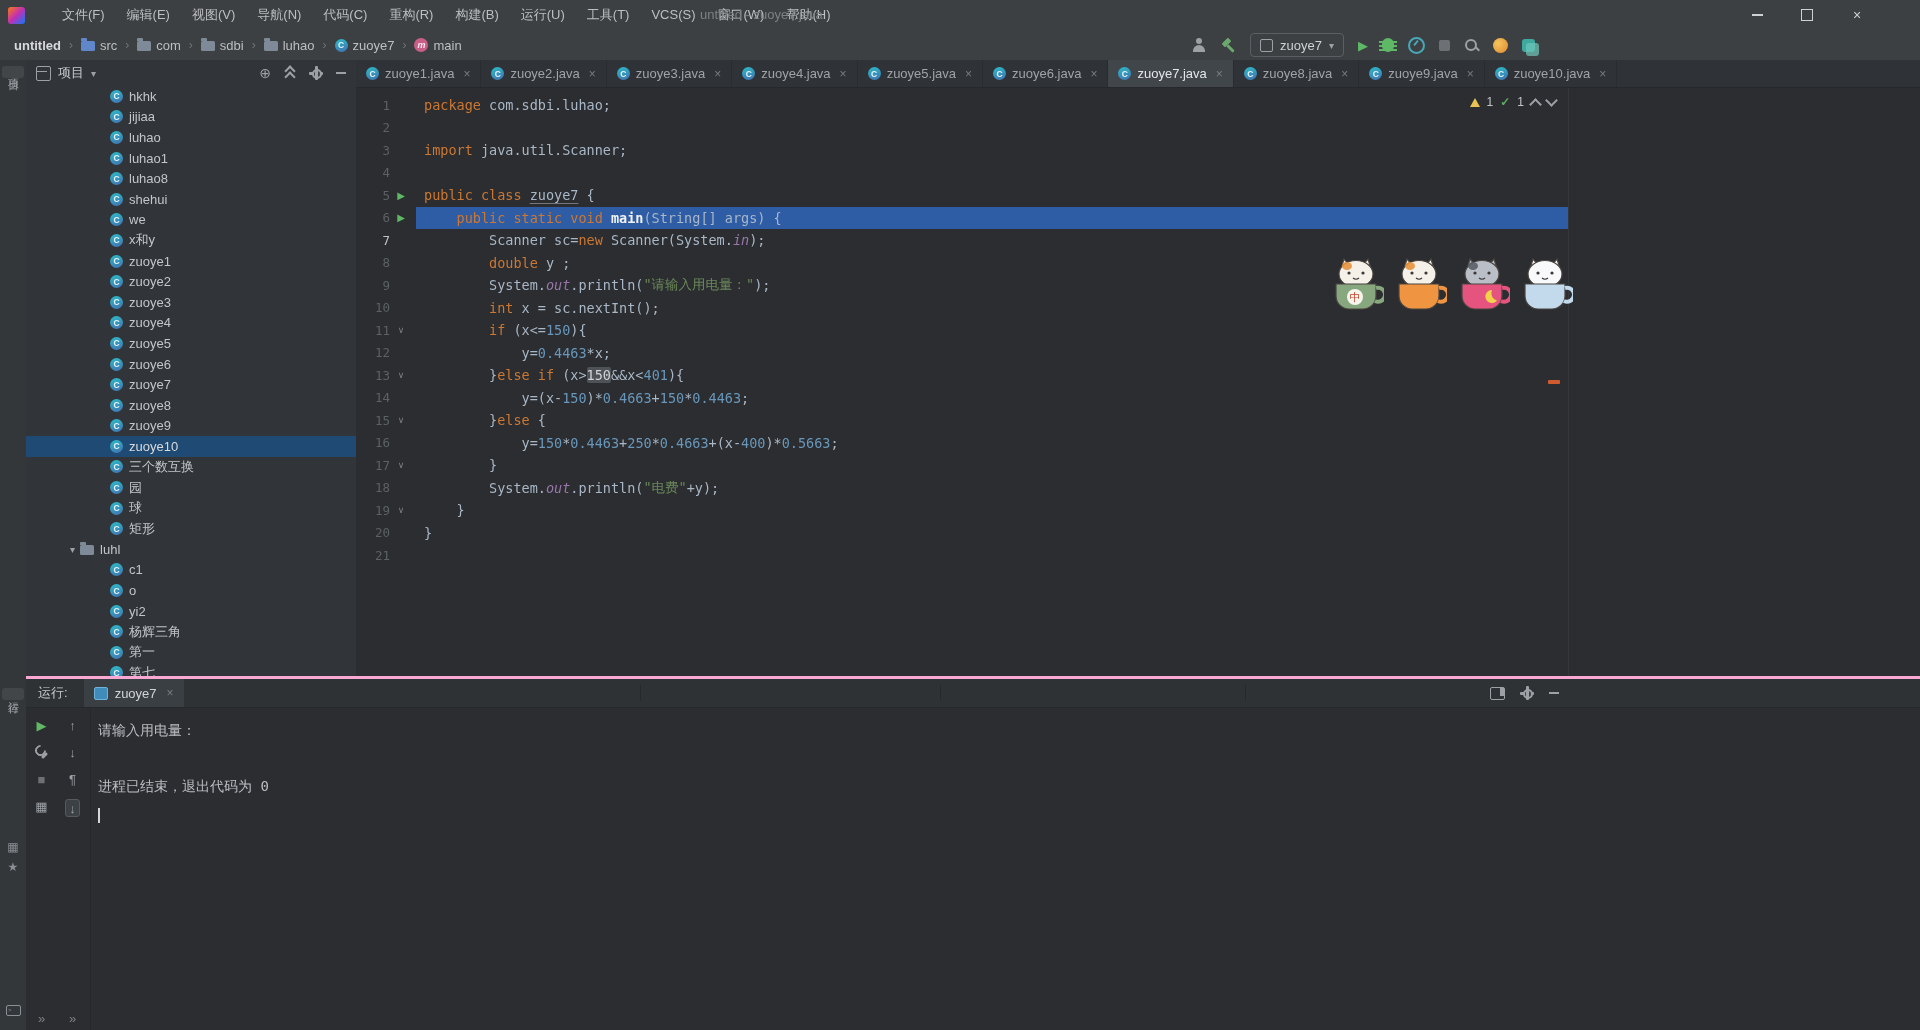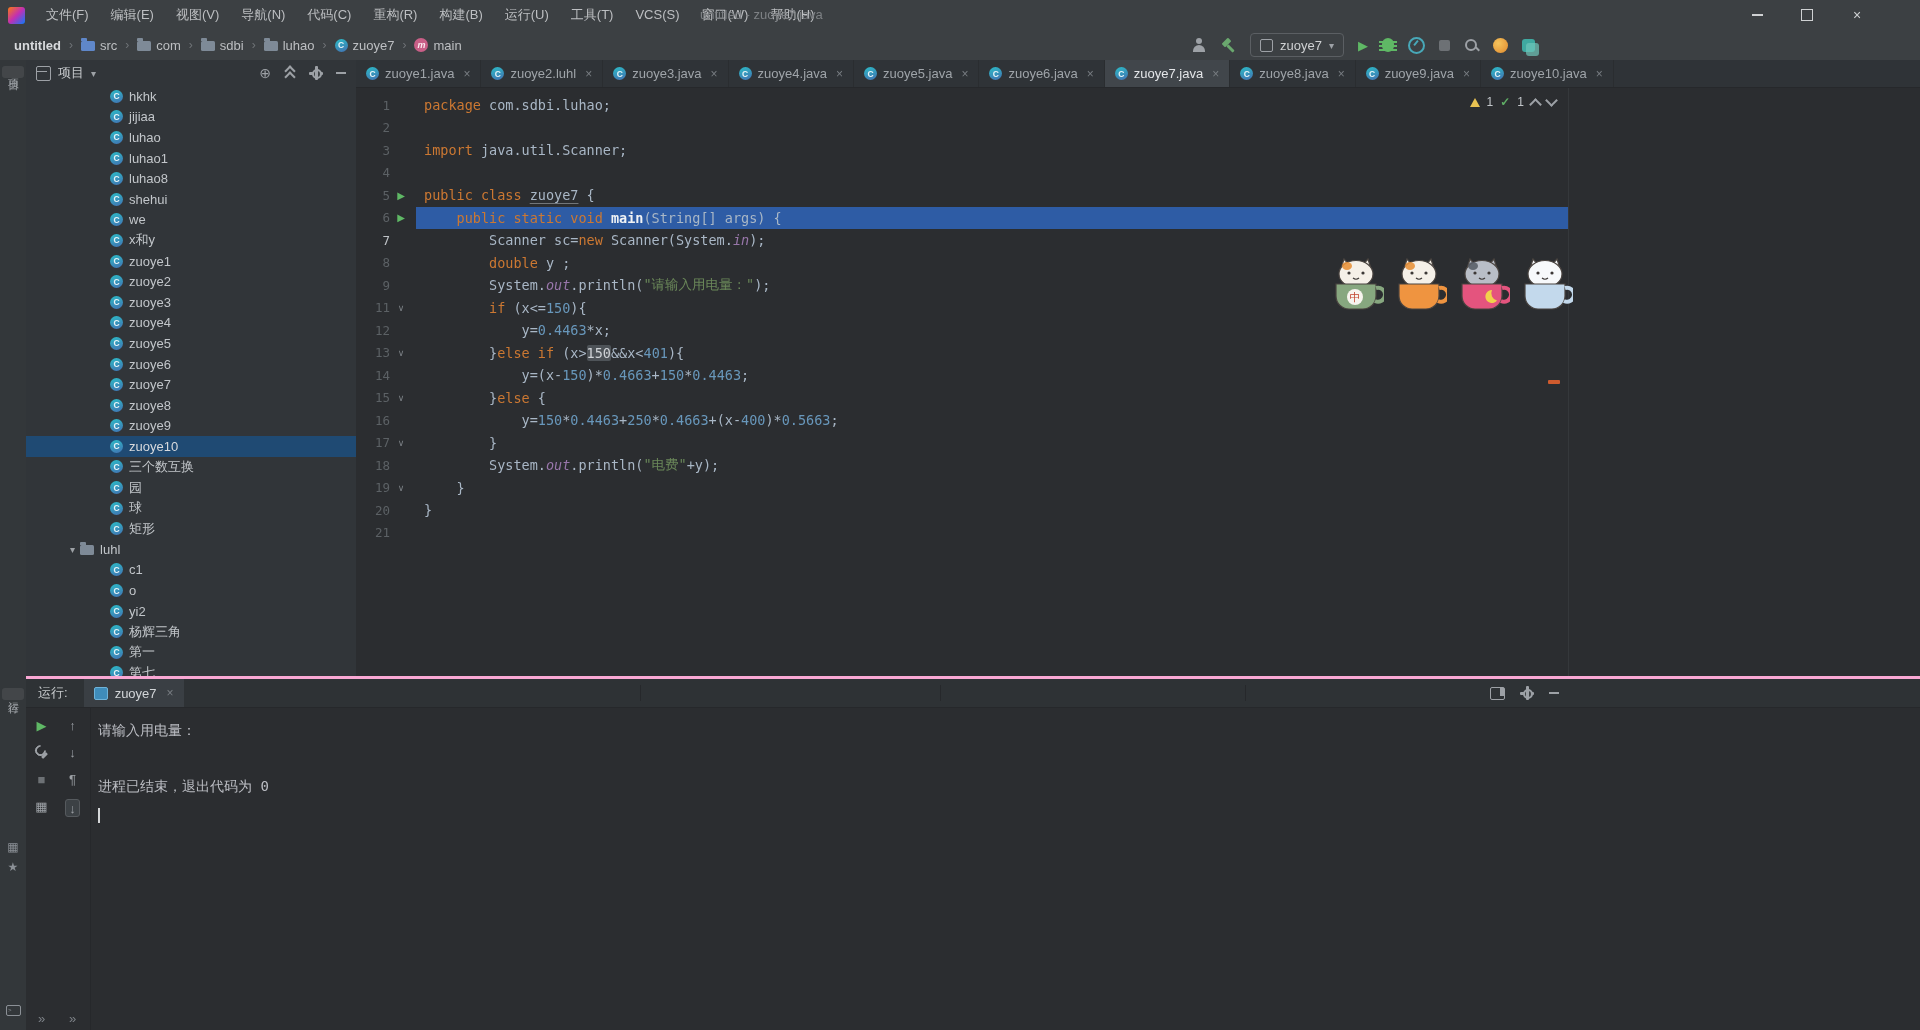--- a/index.html
+++ b/index.html
@@ -1,20 +1,20 @@
 <!DOCTYPE html>
 <html><head>
 <meta charset="utf-8">
 <style>
   html,body{margin:0;padding:0;background:#1e1f22;}
   #root{position:relative;width:1920px;height:1030px;background:#2b2d30;overflow:hidden;
         font-family:"Liberation Sans",sans-serif;color:#bcbec4;-webkit-font-smoothing:antialiased;}
 
   
-  .titlebar{position:absolute;left:0;top:0;width:1920px;height:30px;background:#3c4043;display:flex;align-items:center;}
+  .titlebar{position:absolute;left:0;top:0;width:1920px;height:30px;background:#3c4043;display:flex;align-items:center;gap:16px;}
   .logo{width:17px;height:17px;margin:0 10px 0 8px;border-radius:3px;flex:none;
         background:linear-gradient(135deg,#f97a12 0%,#c22fb3 50%,#087cfa 100%);}
   .menus{display:flex;}
   .menu-item{padding:0 11px;font-size:13px;color:#bdbfc2;line-height:30px;white-space:nowrap;}
   .win-title{position:absolute;left:700px;top:0;line-height:30px;color:#7d8084;font-size:13px;}
   .win-controls{position:absolute;right:38px;top:0;display:flex;height:30px;}
   .win-btn{width:50px;height:30px;display:flex;align-items:center;justify-content:center;color:#cfd1d3;font-size:14px;}
   .win-btn .sq{width:10px;height:10px;border:1px solid #cfd1d3;}
   .win-btn .bar{width:11px;height:1.5px;background:#cfd1d3;}
 
@@ -380,21 +380,21 @@
   </div>
 
   <div class="tabs">
       <div class="tab">
         <span class="ci ci-class">C</span>
         <span class="tab-label">zuoye1.java</span>
         <span class="tab-close">×</span>
       </div>
       <div class="tab">
         <span class="ci ci-class">C</span>
-        <span class="tab-label">zuoye2.luhl</span>
+        <span class="tab-label">zuoye2.java</span>
         <span class="tab-close">×</span>
       </div>
       <div class="tab">
         <span class="ci ci-class">C</span>
         <span class="tab-label">zuoye3.java</span>
         <span class="tab-close">×</span>
       </div>
       <div class="tab">
         <span class="ci ci-class">C</span>
         <span class="tab-label">zuoye4.java</span>
@@ -489,20 +489,27 @@
             <span class="gmark"></span>
           </span>
           <span class="ctext"><span class="tk-d">        </span><span class="tk-k">double</span><span class="tk-d"> y ;</span></span>
         </div>
         <div class="cl">
           <span class="gut">
             <span class="lnum">9</span>
             <span class="gmark"></span>
           </span>
           <span class="ctext"><span class="tk-d">        System.</span><span class="tk-f">out</span><span class="tk-d">.println(</span><span class="tk-s">"请输入用电量："</span><span class="tk-d">);</span></span>
+        </div>
+        <div class="cl">
+          <span class="gut">
+            <span class="lnum">10</span>
+            <span class="gmark"></span>
+          </span>
+          <span class="ctext"><span class="tk-d">        </span><span class="tk-k">int</span><span class="tk-d"> x = sc.nextInt();</span></span>
         </div>
         <div class="cl">
           <span class="gut">
             <span class="lnum">11</span>
             <span class="gmark">∨</span>
           </span>
           <span class="ctext"><span class="tk-d">        </span><span class="tk-k">if</span><span class="tk-d"> (x&lt;=</span><span class="tk-n">150</span><span class="tk-d">){</span></span>
         </div>
         <div class="cl">
           <span class="gut">

